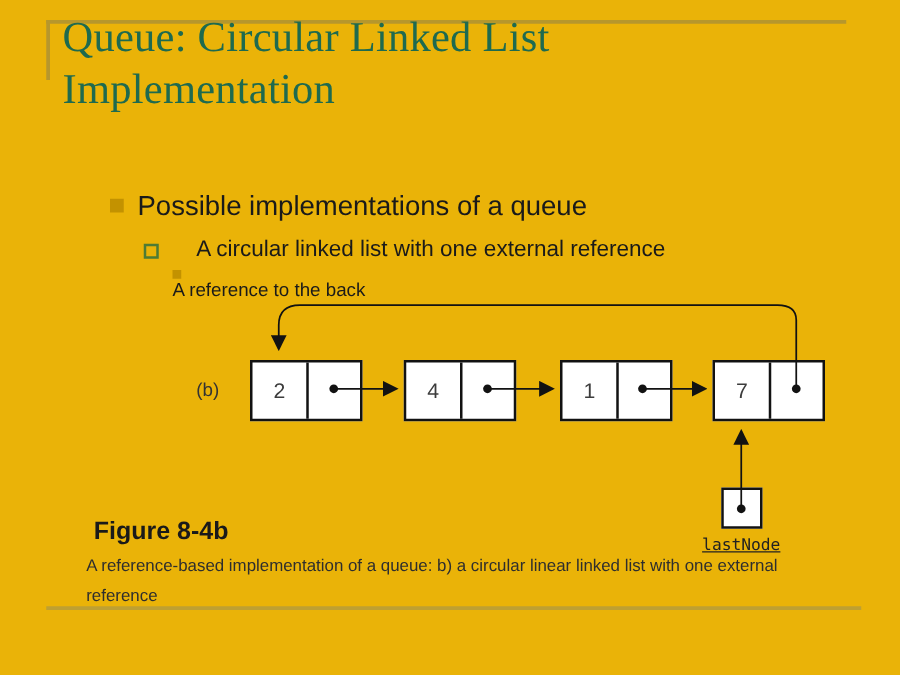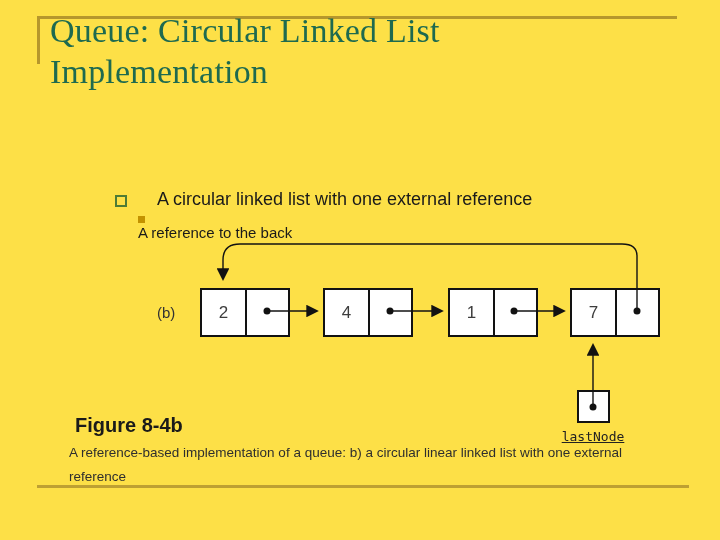--- a/index.html
+++ b/index.html
@@ -1,19 +1,19 @@
 <!DOCTYPE html>
 <html><head>
 <meta charset="utf-8">
 <style>
   html,body{margin:0;padding:0;background:#888;}
   .slide{
     position:relative;
     width:720px;height:540px;
-    background:#fde047;
+    background:#eab308;
     overflow:hidden;
     font-family:"Liberation Sans",sans-serif;
   }
   
   .rule-top{position:absolute;left:37px;top:16px;width:640px;height:3px;background:#B6972C;}
   .rule-left{position:absolute;left:37px;top:16px;width:3px;height:48px;background:#B6972C;}
   .rule-bottom{position:absolute;left:37px;top:485px;width:652px;height:3px;background:#BEA032;}
 
   
   .title{
@@ -71,20 +71,24 @@
 <body>
 
 <div class="slide">
 
   <div class="rule-top"></div>
   <div class="rule-left"></div>
   <div class="rule-bottom"></div>
 
   <div class="title">Queue: Circular Linked List Implementation</div>
 
+  <div class="bullet-row b1">
+    <span class="sq sq1"></span>
+    <span>Possible implementations of a queue</span>
+  </div>
   <div class="bullet-row b2">
     <span class="sq sq2"></span>
     <span>A circular linked list with one external reference</span>
   </div>
   <div class="bullet-row b3">
     <span class="sq sq3"></span>
     <span>A reference to the back</span>
   </div>
 
   <div class="part-label">(b)</div>

